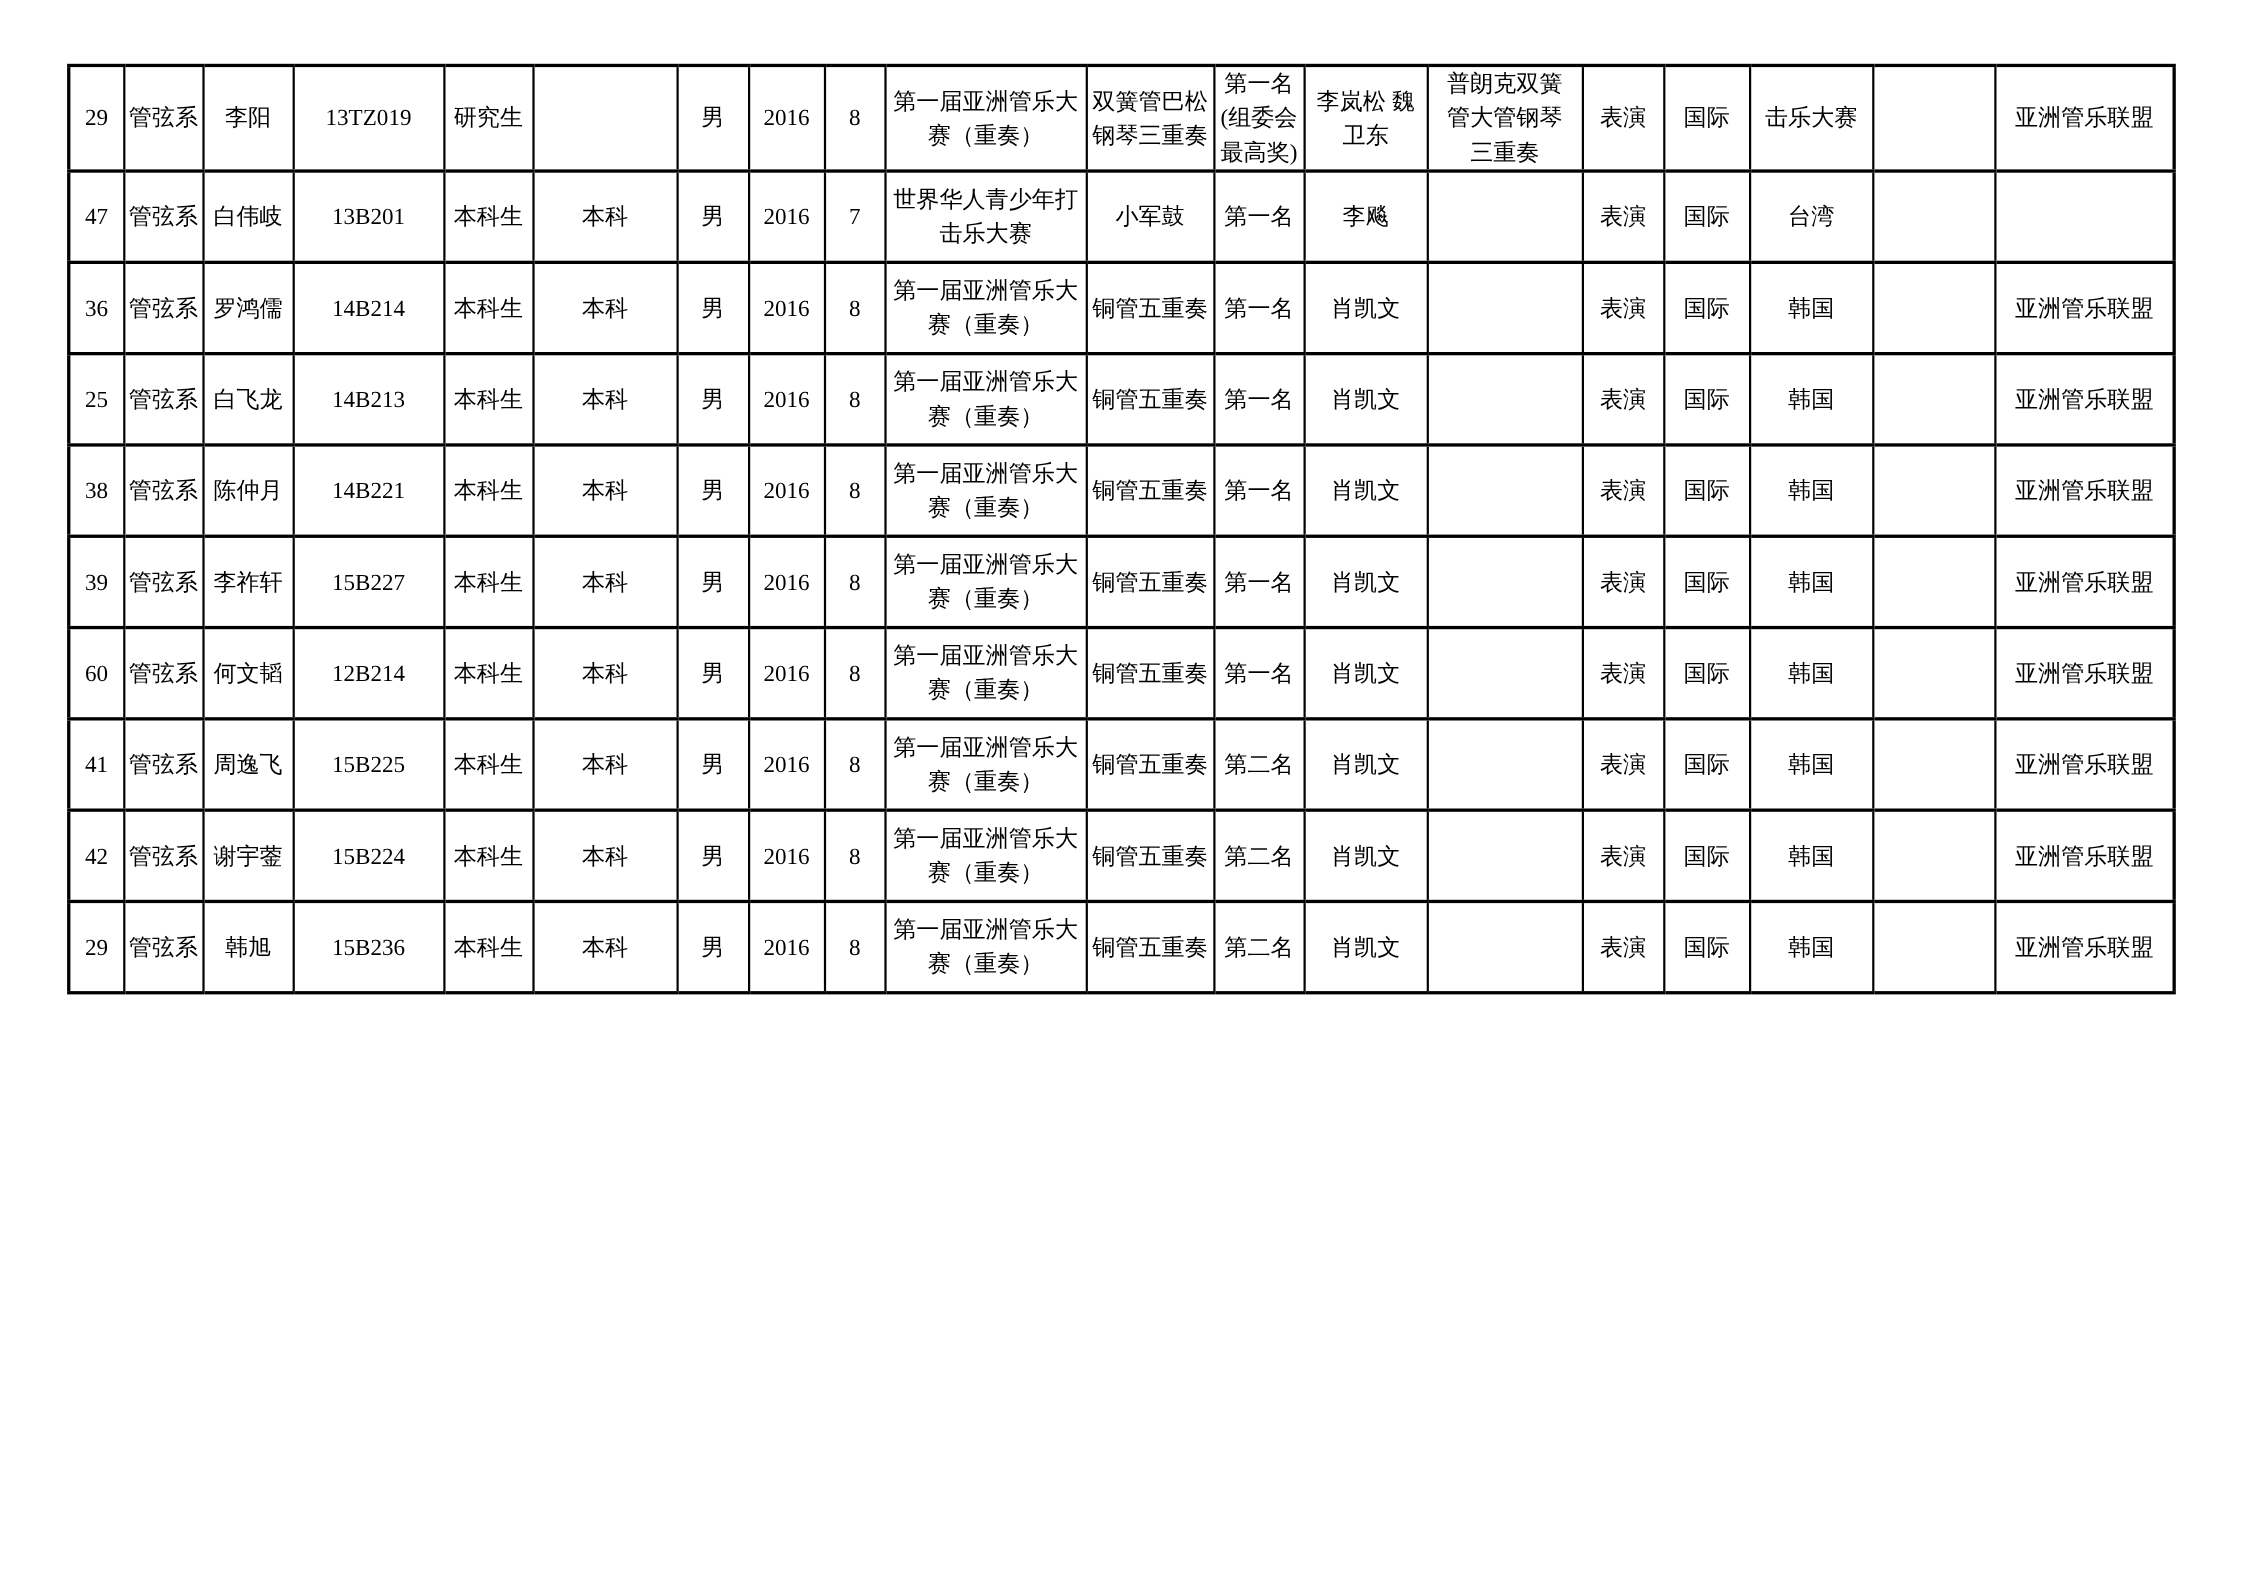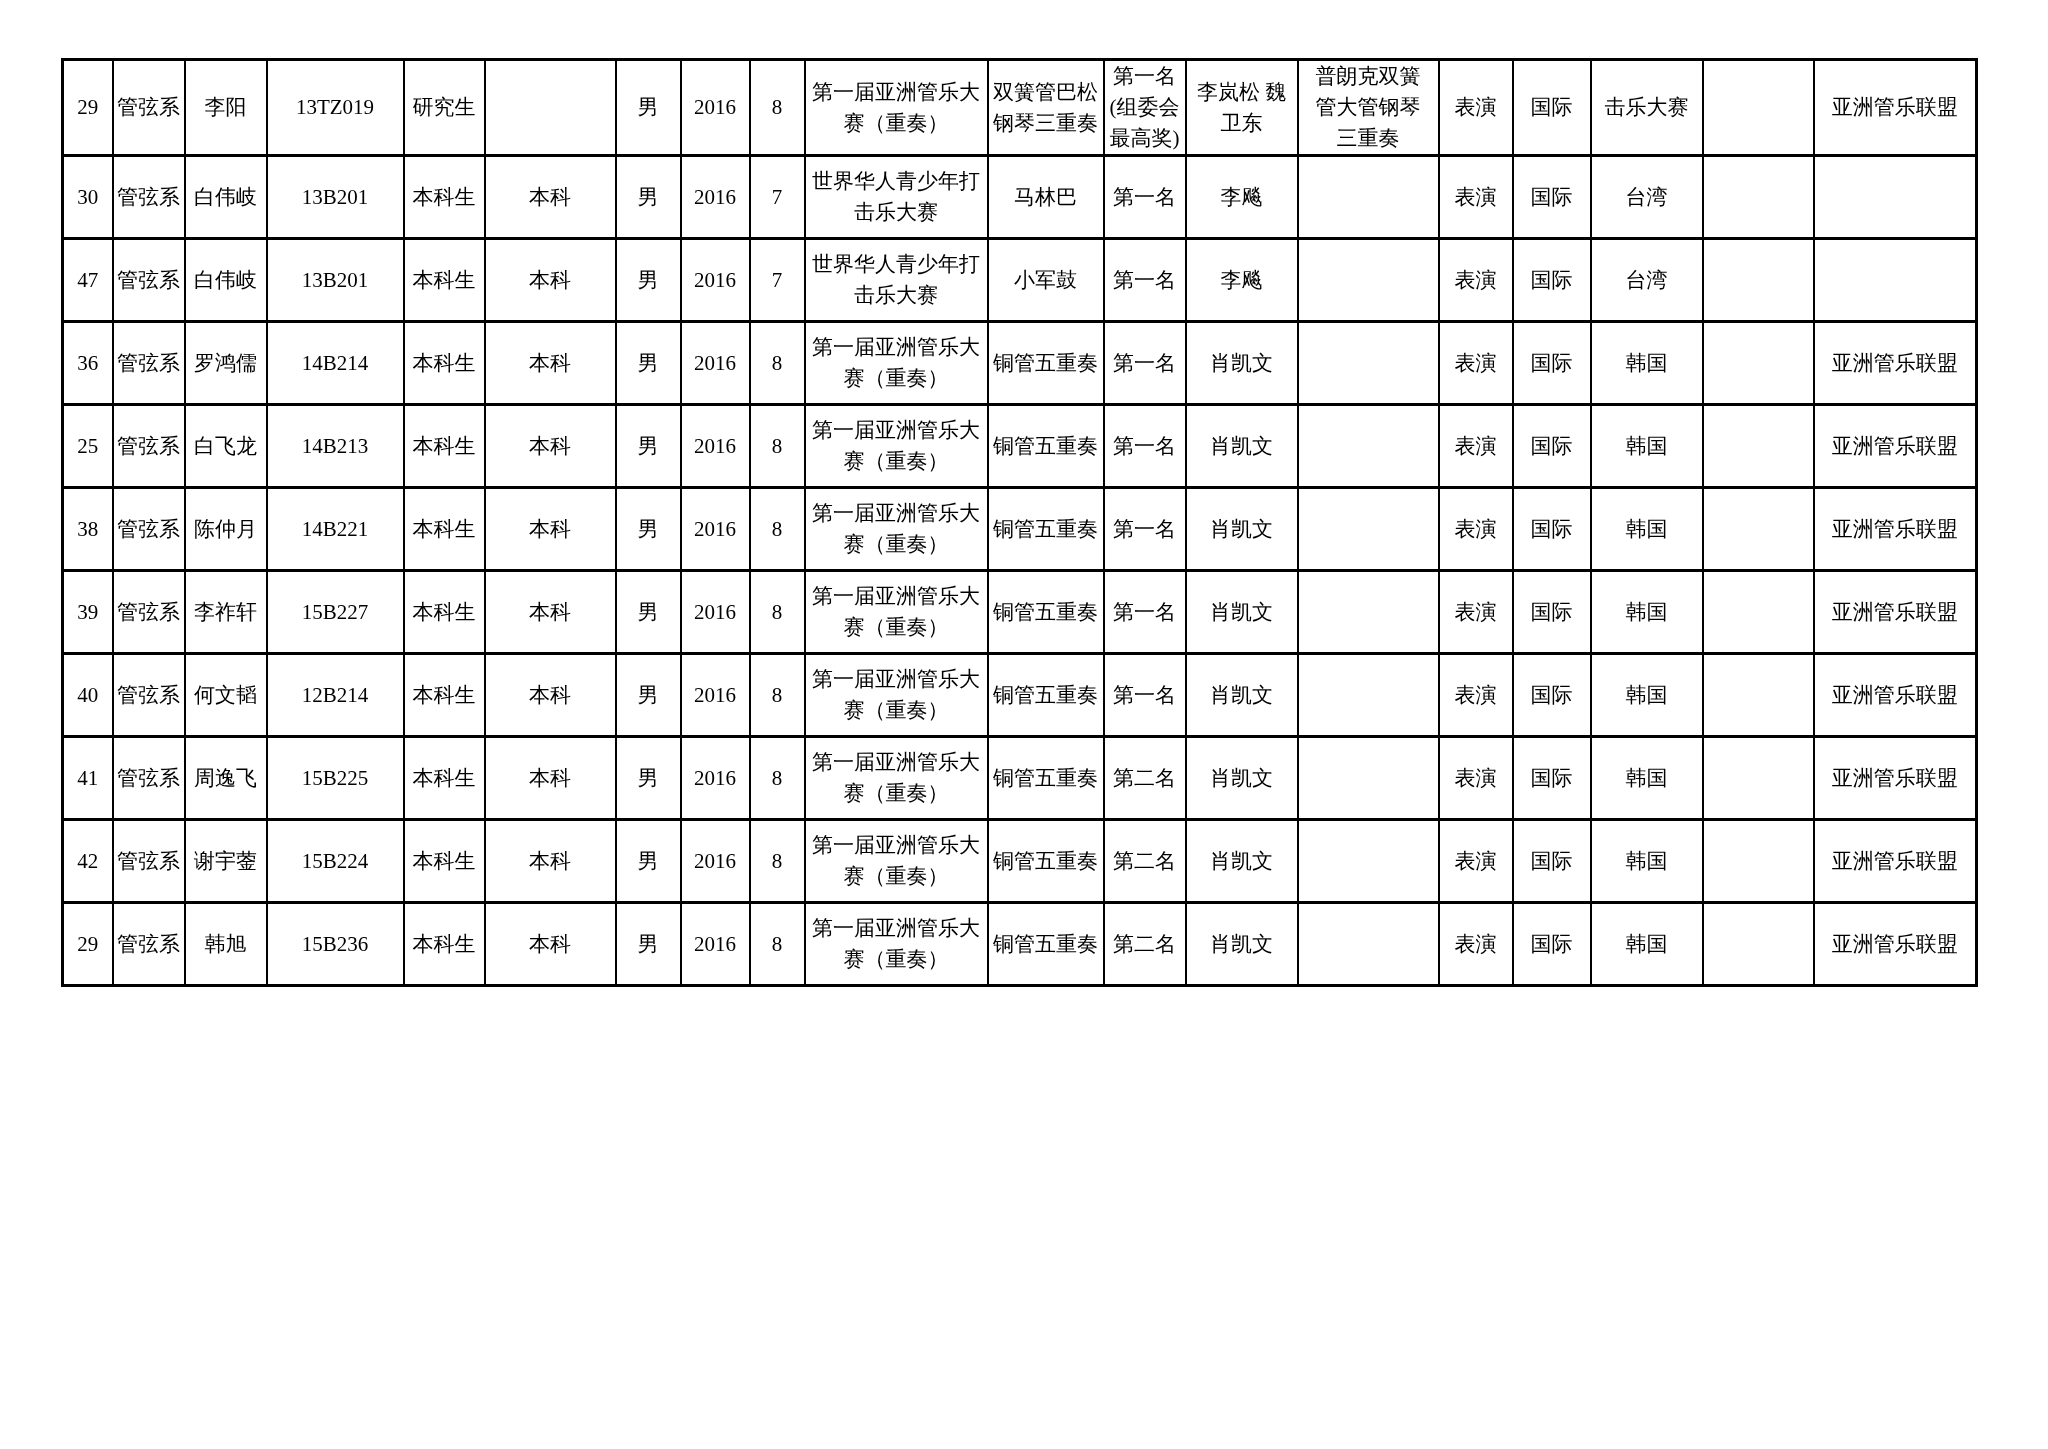--- a/index.html
+++ b/index.html
@@ -99,42 +99,20 @@
           <td>普朗克双簧
 管大管钢琴
 三重奏</td>
           <td>表演</td>
           <td>国际</td>
           <td>击乐大赛</td>
           <td></td>
           <td>亚洲管乐联盟</td>
         </tr>
         <tr>
-          <td>30</td>
-          <td>管弦系</td>
-          <td>白伟岐</td>
-          <td>13B201</td>
-          <td>本科生</td>
-          <td>本科</td>
-          <td>男</td>
-          <td>2016</td>
-          <td>7</td>
-          <td>世界华人青少年打
-击乐大赛</td>
-          <td>马林巴</td>
-          <td>第一名</td>
-          <td>李飚</td>
-          <td></td>
-          <td>表演</td>
-          <td>国际</td>
-          <td>台湾</td>
-          <td></td>
-          <td></td>
-        </tr>
-        <tr>
           <td>47</td>
           <td>管弦系</td>
           <td>白伟岐</td>
           <td>13B201</td>
           <td>本科生</td>
           <td>本科</td>
           <td>男</td>
           <td>2016</td>
           <td>7</td>
           <td>世界华人青少年打
@@ -231,21 +209,21 @@
           <td>第一名</td>
           <td>肖凯文</td>
           <td></td>
           <td>表演</td>
           <td>国际</td>
           <td>韩国</td>
           <td></td>
           <td>亚洲管乐联盟</td>
         </tr>
         <tr>
-          <td>40</td>
+          <td>60</td>
           <td>管弦系</td>
           <td>何文韬</td>
           <td>12B214</td>
           <td>本科生</td>
           <td>本科</td>
           <td>男</td>
           <td>2016</td>
           <td>8</td>
           <td>第一届亚洲管乐大
 赛（重奏）</td>

